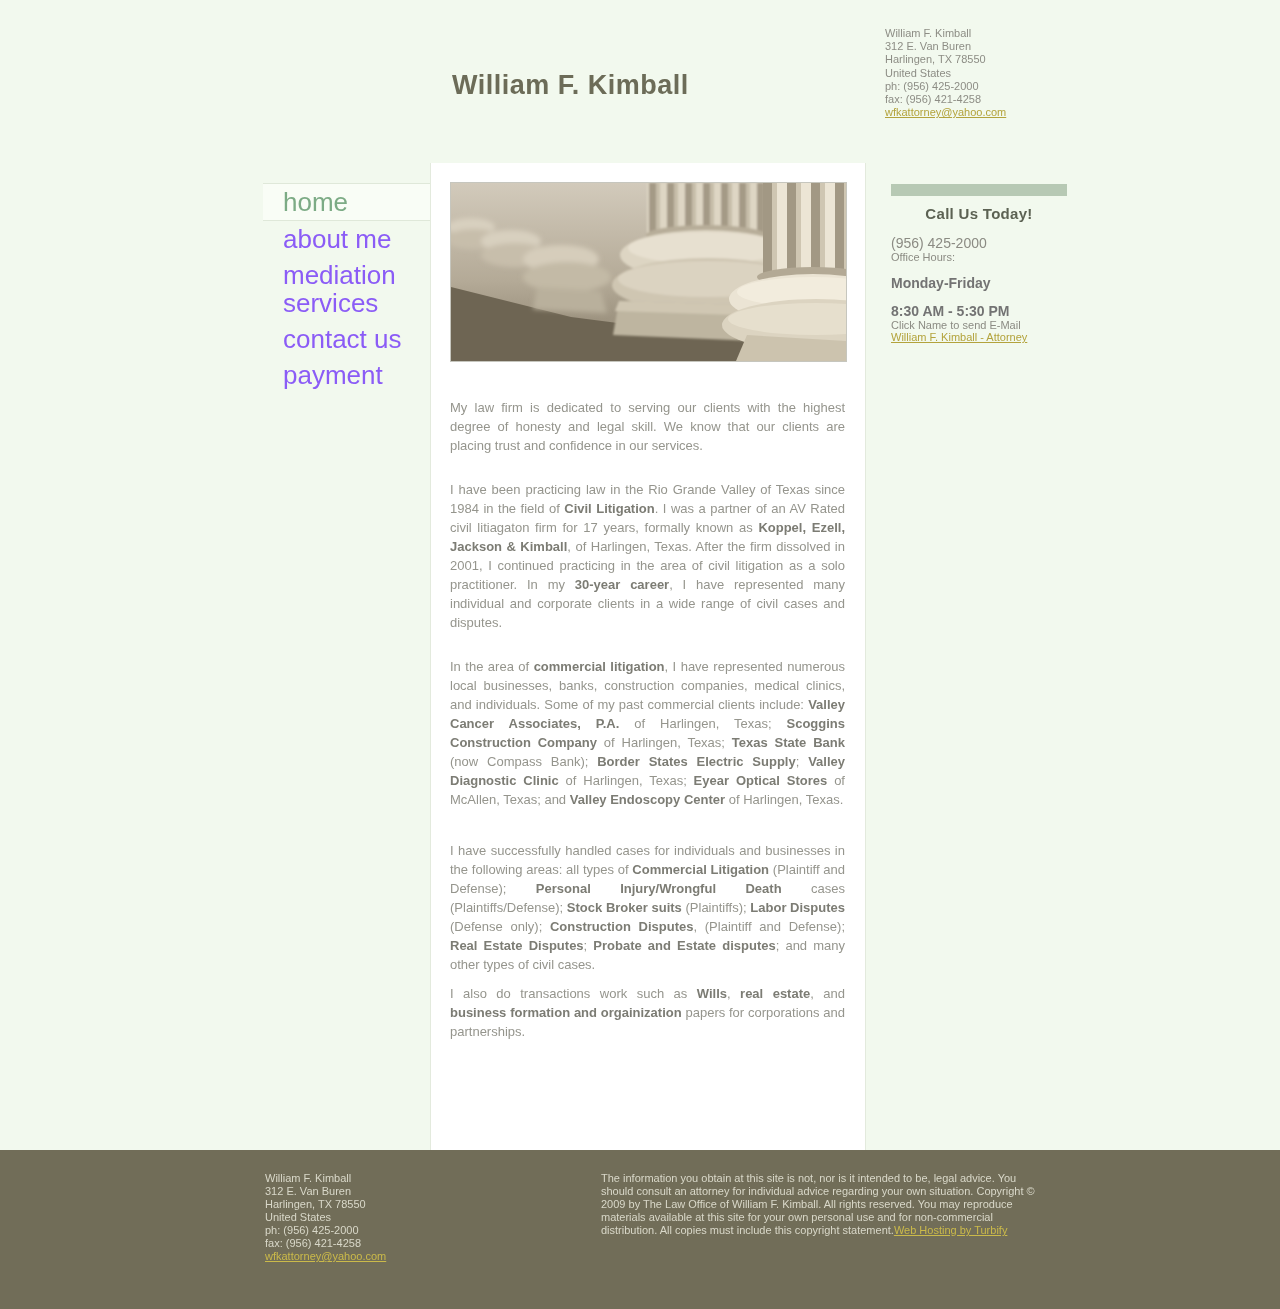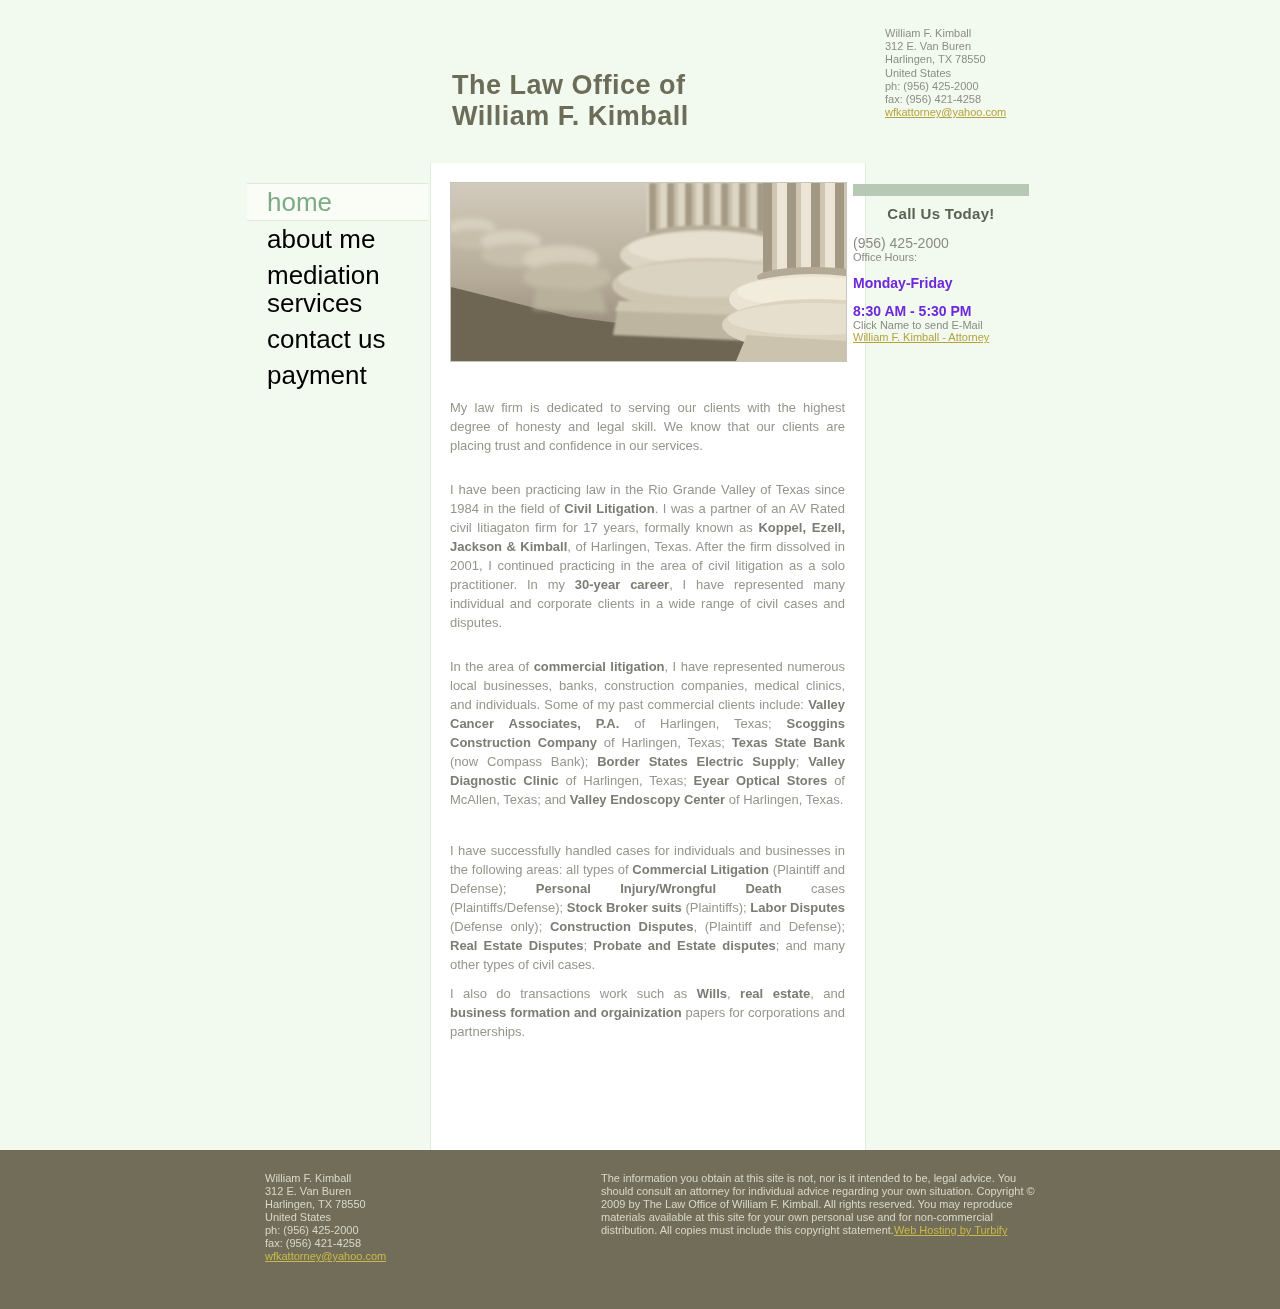--- a/index.html
+++ b/index.html
@@ -20,26 +20,26 @@
   }
   .contact-top {
     position:absolute; left:885px; top:27px;
     font-size:11px; color:#8d8d85; line-height:13.2px;
   }
   .contact-top div { white-space:nowrap; }
   a.gold-link { color:#b3a33c; text-decoration:underline; cursor:pointer; }
 
   
   .sidebar {
-    position:absolute; left:247px; top:183px; width:181px;
+    position:absolute; left:263px; top:183px; width:181px;
   }
   .nav-item {
     font-size:26px; line-height:28px;
     padding:4px 6px 4px 20px;
-    color:#000000; cursor:pointer;
+    color:#8b5cf6; cursor:pointer;
   }
   .nav-item.active {
     color:#7cab85;
     background:#f9fdf6;
     border-top:1px solid #dfe8d9;
     border-bottom:1px solid #dfe8d9;
   }
 
   
   .card {
@@ -67,30 +67,30 @@
   }
   .bodytext .para.tight { margin-bottom:10px;margin-top:32px; }
   .bodytext b { color:#7c7c74; }
   .bottom-bar {
     position:absolute; left:20px; bottom:50px;
     width:394px; height:10px;
     background:#b7cbb6;
   }
 
   
-  .call-panel { position:absolute; left:853px; top:184px; width:176px; }
+  .call-panel { position:absolute; left:891px; top:184px; width:176px; }
   .accent-bar { width:176px; height:12px; background:#b7c9b4; }
   .call-heading {
     margin-top:9px; text-align:center;
     font-size:15px; font-weight:bold; color:#5c6253;
     letter-spacing:0.3px;
   }
   .call-phone { margin-top:13px; font-size:14px; font-weight:normal; color:#8b8b83; }
   .call-label { font-size:11px; font-weight:normal; color:#8b8b83; }
-  .call-strong { margin-top:12px; font-size:14px; font-weight:bold; color:#6d28d9; }
+  .call-strong { margin-top:12px; font-size:14px; font-weight:bold; color:#737373; }
   .call-link { font-size:11px; }
 
   
   .footer {
     position:absolute; left:0; top:1150px;
     width:1280px; height:159px;
     background:#716d58;
   }
   .footer-contact {
     position:absolute; left:265px; top:22px;
@@ -101,21 +101,20 @@
     font-size:11px; line-height:13px; color:#d9d8c9;
   }
   a.footer-link { color:#cbba4a; text-decoration:underline; cursor:pointer; }
 </style>
 </head>
 <body>
 
 <div class="page">
 
   <div class="site-title">
-    <div>The Law Office of</div>
     <div>William F. Kimball</div>
   </div>
 
   <div class="contact-top">
     <div>William F. Kimball</div>
     <div>312 E. Van Buren</div>
     <div>Harlingen, TX 78550</div>
     <div>United States</div>
     <div>ph: (956) 425-2000</div>
     <div>fax: (956) 421-4258</div>

